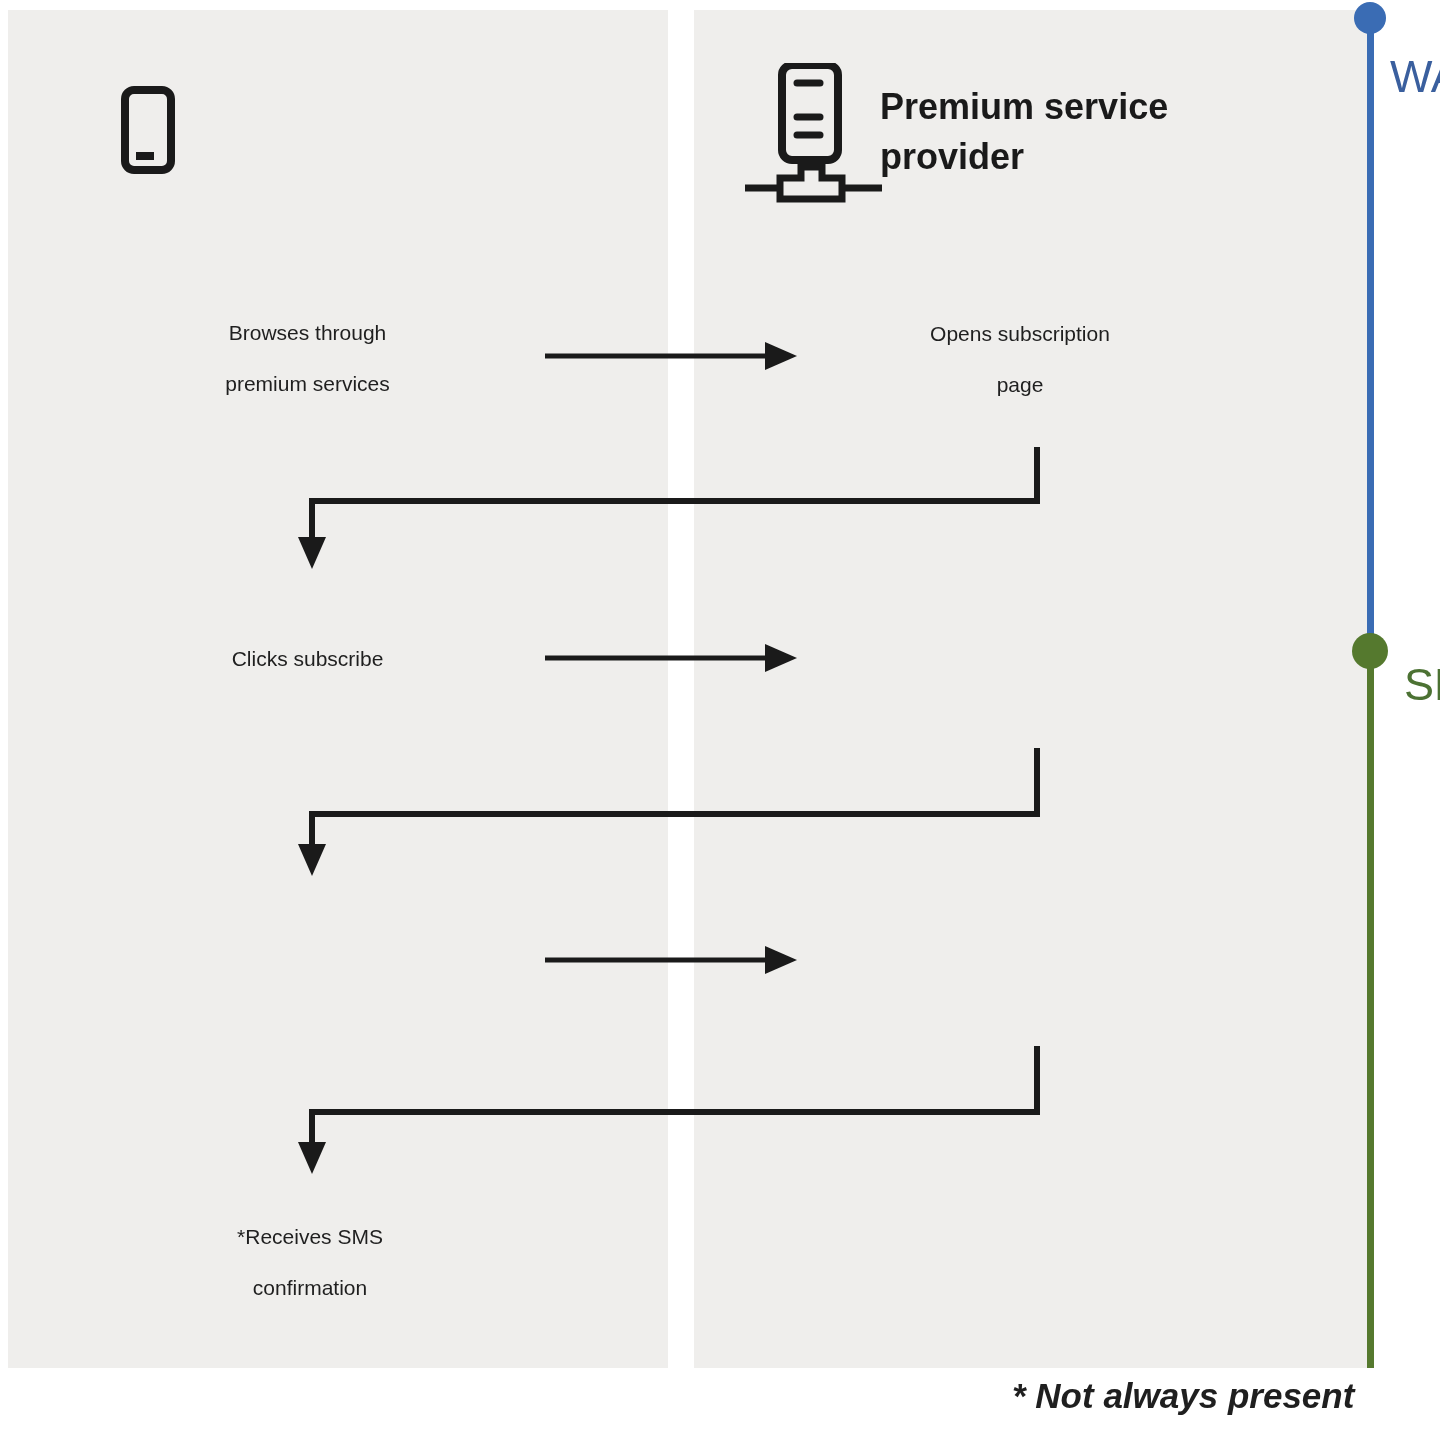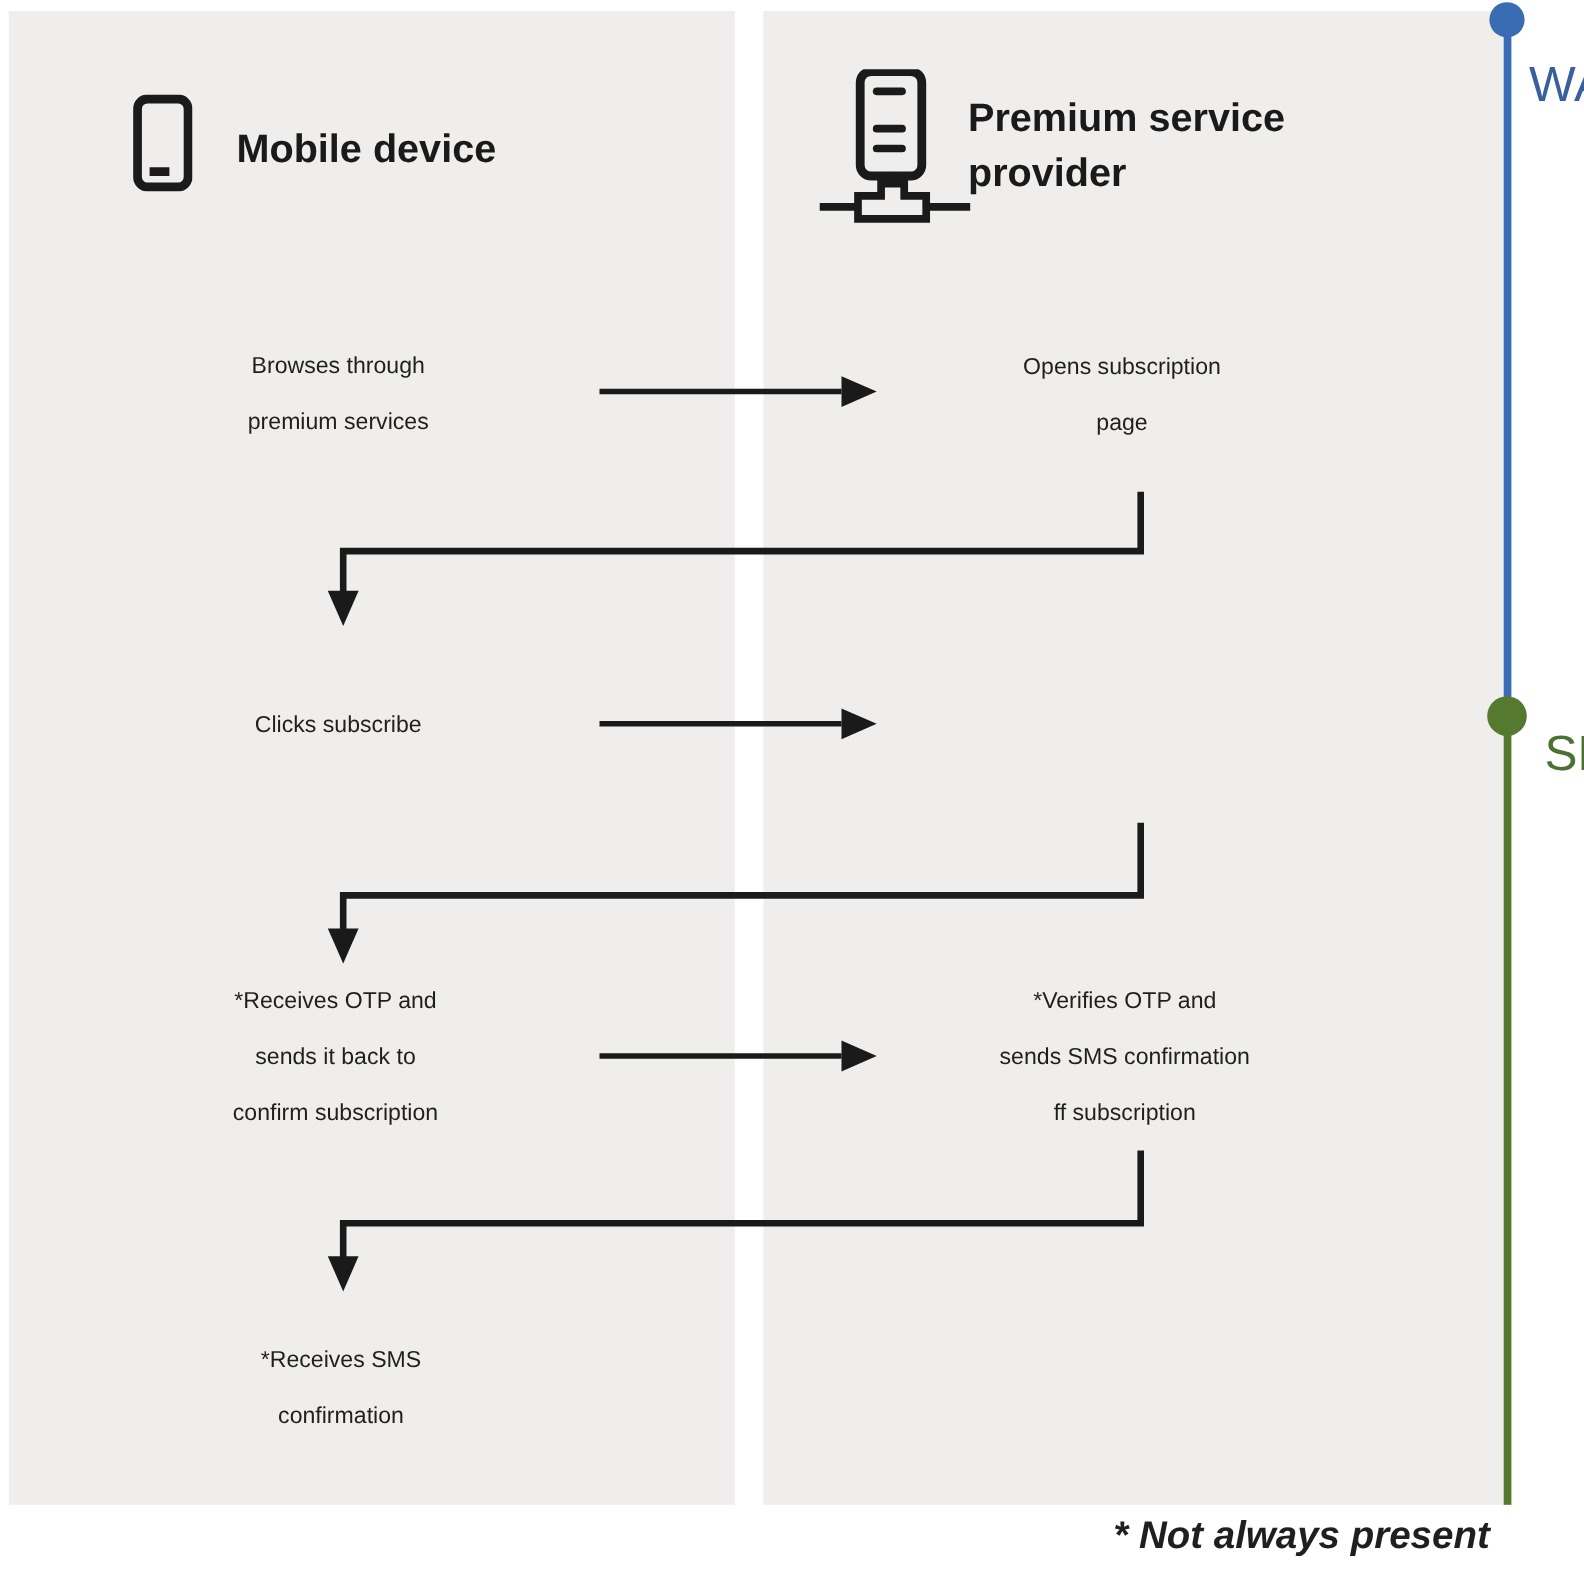--- a/index.html
+++ b/index.html
@@ -89,46 +89,39 @@
 
 <div class="canvas">
 
   <div class="panel left"></div>
   <div class="panel right"></div>
 
   <svg class="icon-svg phone-svg" width="54" height="88" viewBox="0 0 54 88">
     <rect x="4" y="4" width="46" height="80" rx="9" fill="none" stroke="#1a1a1a" stroke-width="8"></rect>
     <line x1="15" y1="70" x2="33" y2="70" stroke="#1a1a1a" stroke-width="8"></line>
   </svg>
-  <div class="lane-title mobile">Mobile device</div>
 
   <svg class="icon-svg server-svg" width="138" height="143" viewBox="0 0 138 143">
     <rect x="37" y="2" width="56" height="95" rx="10" fill="none" stroke="#1a1a1a" stroke-width="8"></rect>
     <line x1="52" y1="20" x2="75" y2="20" stroke="#1a1a1a" stroke-width="7" stroke-linecap="round"></line>
     <line x1="52" y1="54" x2="75" y2="54" stroke="#1a1a1a" stroke-width="7" stroke-linecap="round"></line>
     <line x1="52" y1="72" x2="75" y2="72" stroke="#1a1a1a" stroke-width="7" stroke-linecap="round"></line>
     <line x1="65" y1="95" x2="65" y2="107" stroke="#1a1a1a" stroke-width="7"></line>
     <path d="M35,115 L56,115 L56,104 L77,104 L77,115 L97,115 L97,136 L35,136 Z" fill="none" stroke="#1a1a1a" stroke-width="7" stroke-linejoin="miter"></path>
     <line x1="0" y1="125" x2="35" y2="125" stroke="#1a1a1a" stroke-width="7"></line>
     <line x1="97" y1="125" x2="137" y2="125" stroke="#1a1a1a" stroke-width="7"></line>
   </svg>
   <div class="lane-title provider">Premium service
 provider</div>
 
   <div class="step s1">Browses through
 premium services</div>
   <div class="step s3">Clicks subscribe</div>
   <div class="step s2">Opens subscription
 page</div>
-  <div class="step s5">*Receives OTP and
-sends it back to
-confirm subscription</div>
-  <div class="step s6">*Verifies OTP and
-sends SMS confirmation
-ff subscription</div>
   <div class="step s7">*Receives SMS
 confirmation</div>
 
   <svg class="arrows-overlay" width="1440" height="1440" viewBox="0 0 1440 1440">
 
     <g>
       <line x1="545" y1="356" x2="765" y2="356" stroke="#1a1a1a" stroke-width="5"></line>
       <polygon points="765,342 765,370 797,356" fill="#1a1a1a"></polygon>
     </g>
 

